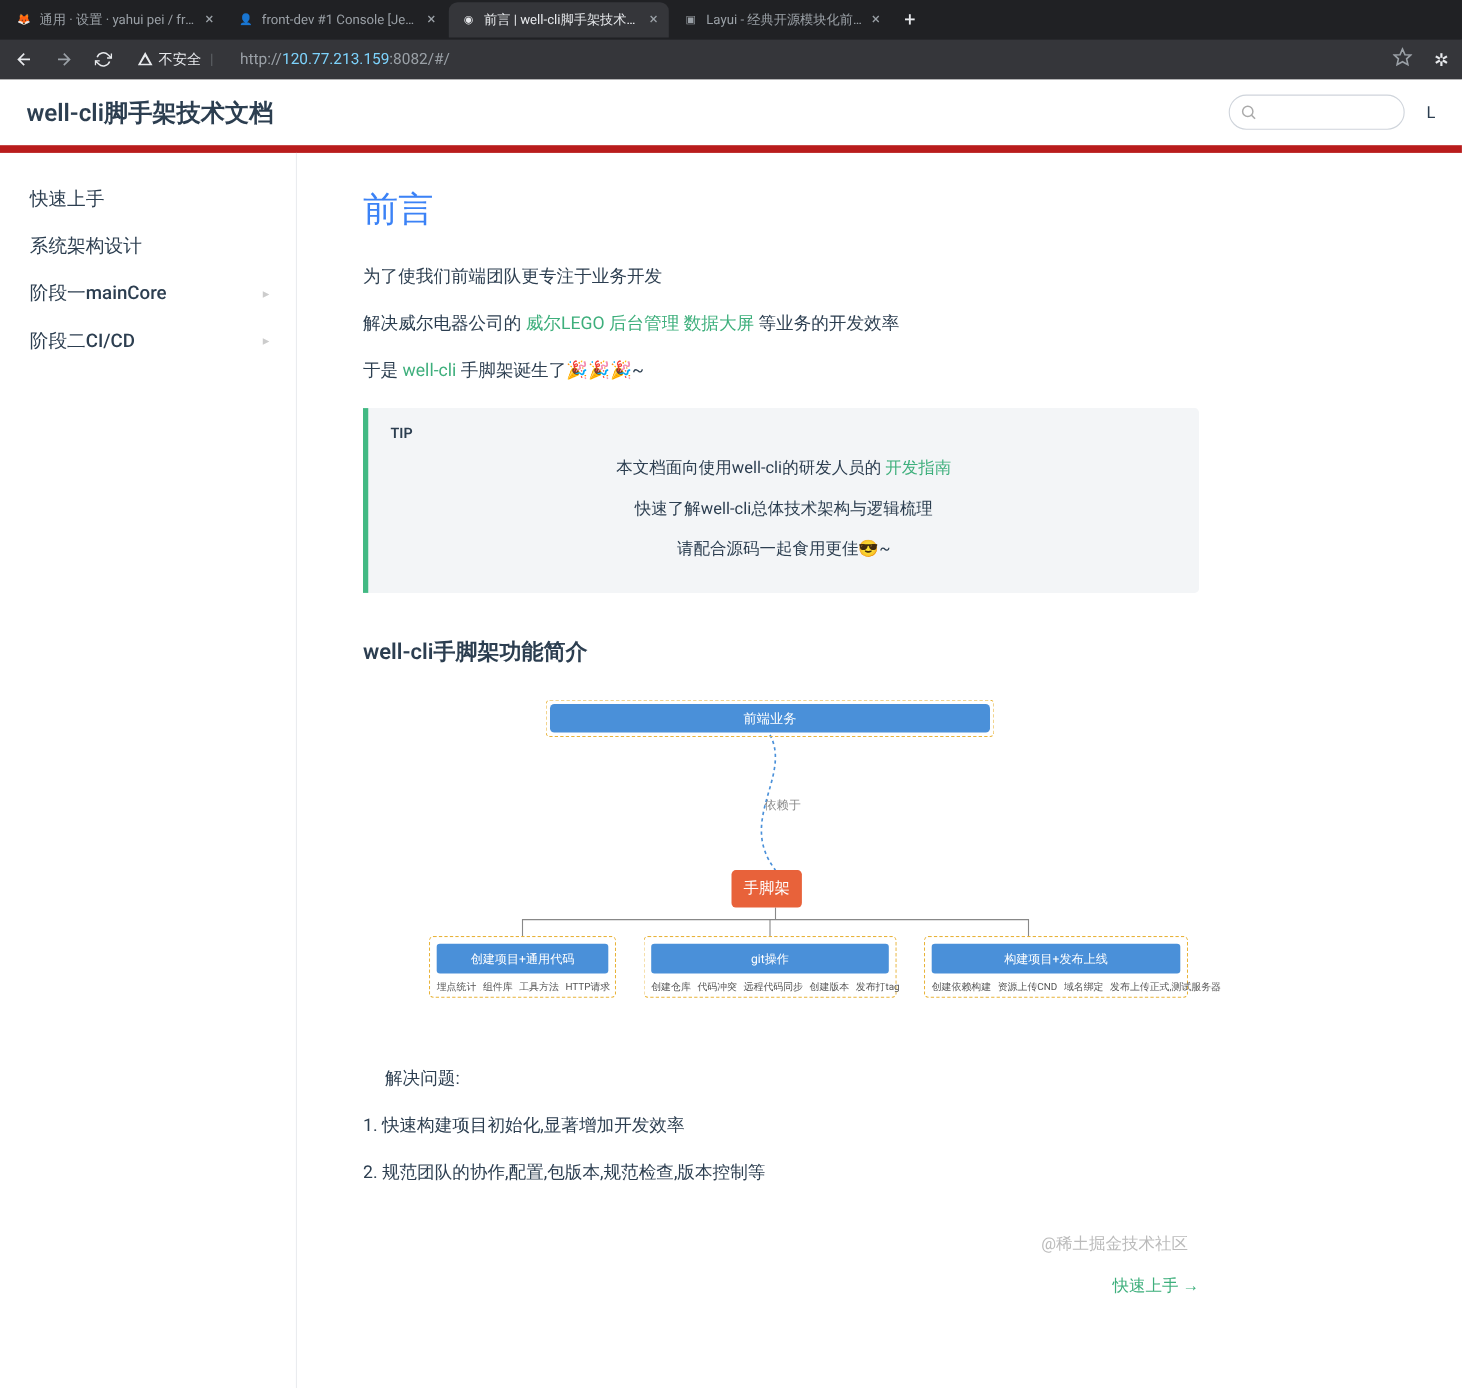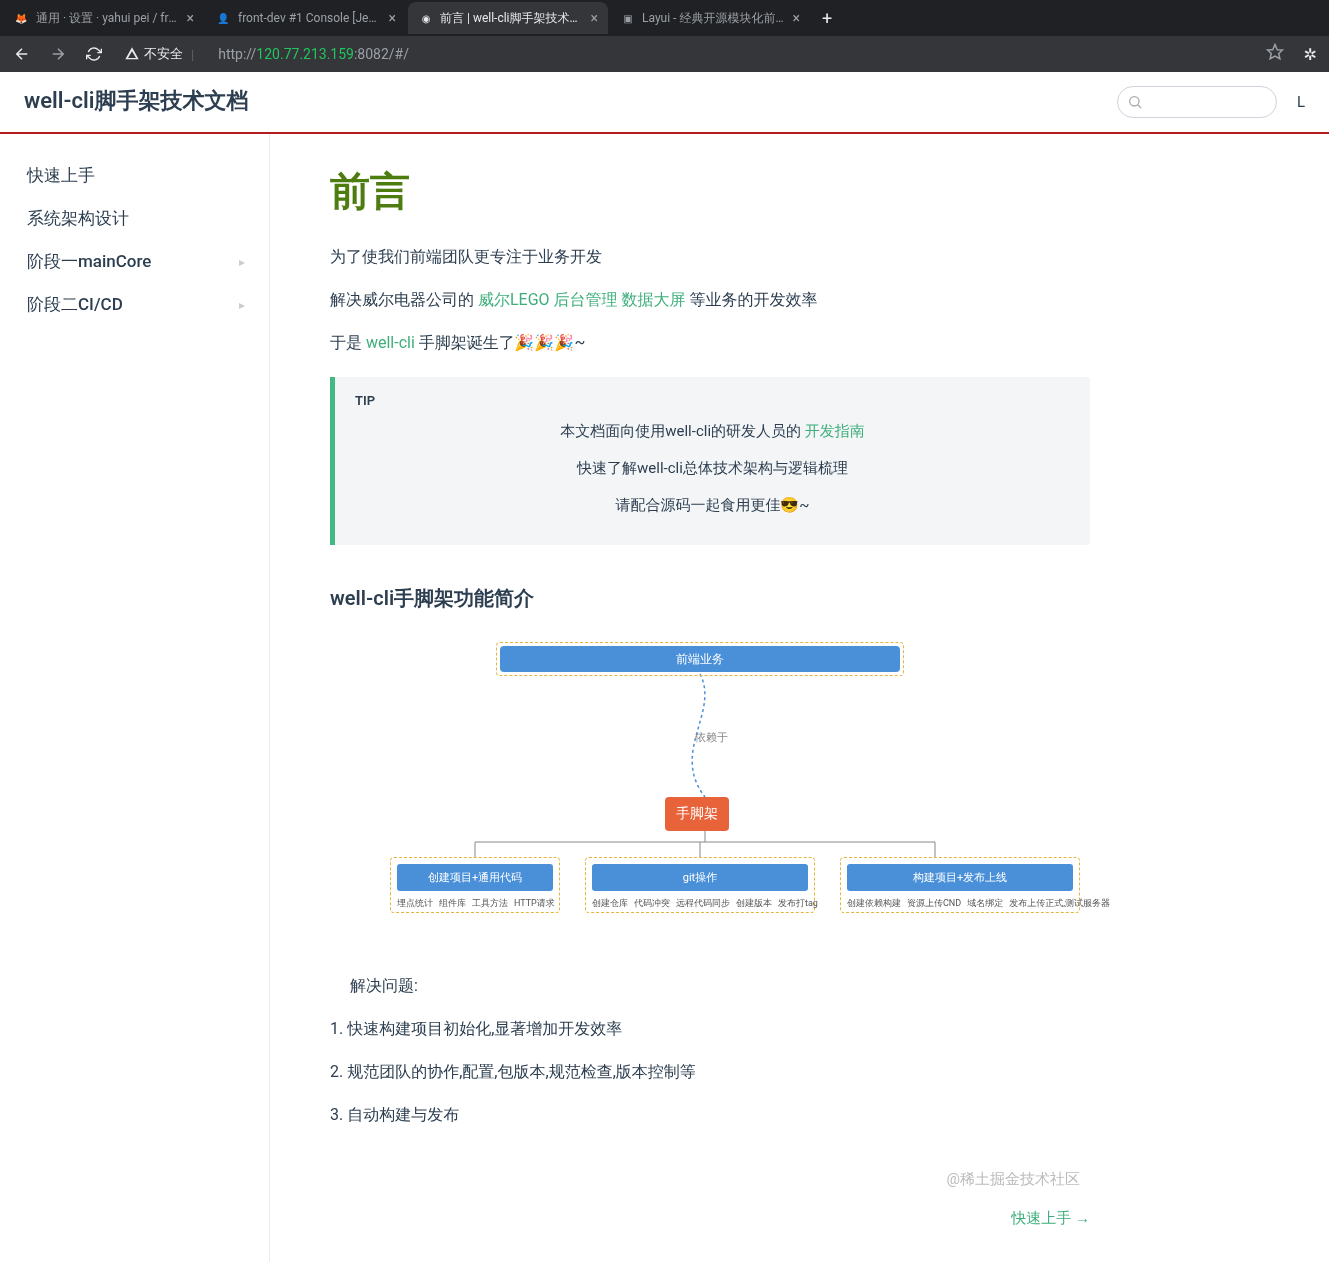--- a/index.html
+++ b/index.html
@@ -13,42 +13,42 @@
     .tab-icon { width: 16px; height: 16px; margin-right: 6px; display: inline-flex; align-items: center; justify-content: center; font-size: 10px; }
     .tab-title { white-space: nowrap; overflow: hidden; text-overflow: ellipsis; flex: 1; }
     .tab-close { margin-left: 8px; font-size: 14px; color: #9aa0a6; }
     .new-tab { color: #e8eaed; font-size: 18px; padding: 0 10px; cursor: pointer; }
     
     .nav-bar { display: flex; align-items: center; height: 36px; padding: 0 8px; background: #35363a; gap: 8px; }
     .nav-btn { width: 28px; height: 28px; display: flex; align-items: center; justify-content: center; color: #9aa0a6; cursor: pointer; border-radius: 50%; }
     .nav-btn.enabled { color: #e8eaed; }
     .security-badge { display: flex; align-items: center; gap: 4px; color: #e8eaed; font-size: 13px; padding: 0 8px; }
     .url-bar { flex: 1; font-size: 14px; color: #9aa0a6; padding: 0 4px; }
-    .url-bar .url-host { color: #22c55e; }
+    .url-bar .url-host { color: #7dd3fc; }
     .star-btn { color: #9aa0a6; cursor: pointer; padding: 0 8px; }
     .ext-btn { color: #e8eaed; padding: 0 4px; cursor: pointer; }
     
     
-    .page-header { display: flex; align-items: flex-start; justify-content: space-between; padding: 14px 24px; border-bottom: 2px solid #b91c1c; }
+    .page-header { display: flex; align-items: flex-end; justify-content: space-between; padding: 14px 24px; border-bottom: 7px solid #b91c1c; }
     .page-title { font-size: 22px; font-weight: 600; color: #2c3e50; }
     .search-box { position: relative; }
     .search-input { width: 160px; height: 32px; border: 1px solid #cfd4db; border-radius: 16px; padding: 0 12px 0 32px; font-size: 14px; outline: none; }
     .search-icon { position: absolute; left: 10px; top: 8px; color: #aaa; }
     .header-link { margin-left: 20px; color: #2c3e50; font-size: 15px; }
     
     
     .layout { display: flex; }
     .sidebar { width: 270px; border-right: 1px solid #eaecef; padding: 20px 0; min-height: calc(100vh - 130px); }
     .sidebar-item { display: flex; align-items: center; justify-content: space-between; padding: 10px 24px; font-size: 17px; font-weight: 500; color: #2c3e50; cursor: pointer; border-left: 3px solid transparent; }
     .sidebar-item.active { color: #3eaf7c; border-left-color: #3eaf7c; }
     .sidebar-item .chevron { color: #ccc; font-size: 12px; }
     
     
     .content { flex: 1; padding: 30px 80px 40px 60px; max-width: 900px; }
-    .content h1 { font-size: 40px; font-weight: 700; color: #4d7c0f; margin-bottom: 24px; }
+    .content h1 { font-size: 32px; font-weight: 400; color: #3b82f6; margin-bottom: 24px; }
     .content h2 { font-size: 20px; font-weight: 600; color: #2c3e50; margin: 40px 0 24px; }
     .content p { font-size: 16px; color: #2c3e50; line-height: 1.8; margin-bottom: 14px; }
     .link-green { color: #3eaf7c; }
     
     .tip-box { border-left: 5px solid #42b983; background: #f3f5f7; padding: 16px 20px; margin: 20px 0; border-radius: 0 4px 4px 0; }
     .tip-title { font-weight: 600; color: #2c3e50; font-size: 13px; margin-bottom: 10px; }
     .tip-box p { margin-bottom: 10px; font-size: 15px; text-align: center; }
     
     
     .diagram { position: relative; margin: 30px auto; width: 640px; height: 300px; }
@@ -237,21 +237,20 @@
           <span>域名绑定</span>
           <span>发布上传正式,测试服务器</span>
         </div>
       </div>
     </div>
 
     <div class="solve-section">
       <p class="solve-text">解决问题:</p>
       <p>1. 快速构建项目初始化,显著增加开发效率</p>
       <p>2. 规范团队的协作,配置,包版本,规范检查,版本控制等</p>
-      <p>3. 自动构建与发布</p>
     </div>
 
     <div class="watermark">@稀土掘金技术社区</div>
     <div class="next-link">
       <span>快速上手</span> →
     </div>
   </div>
 </div>
 
 </body></html>

